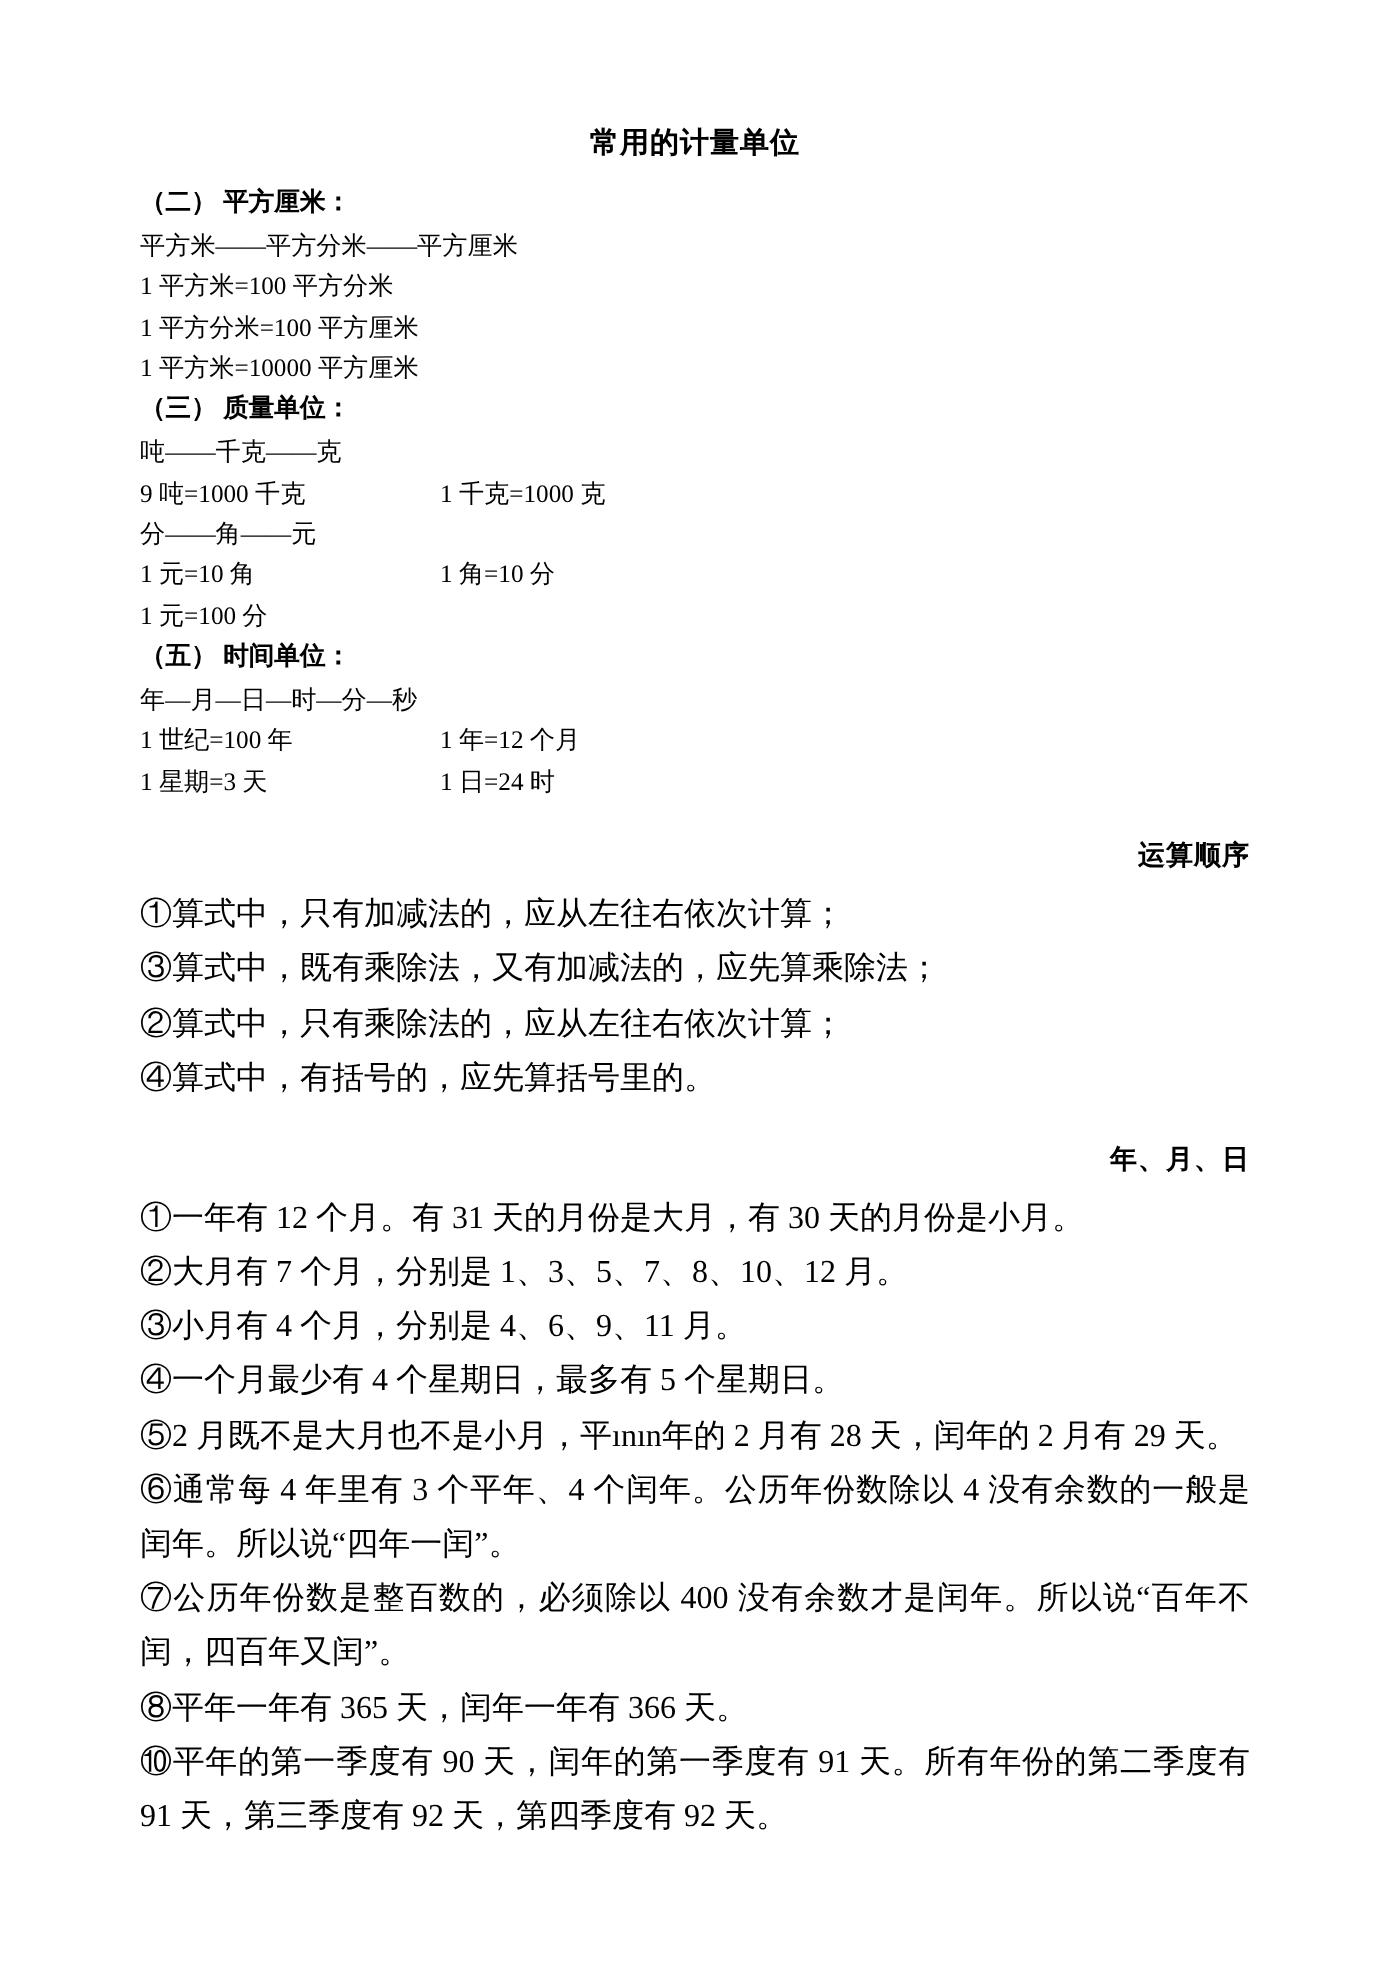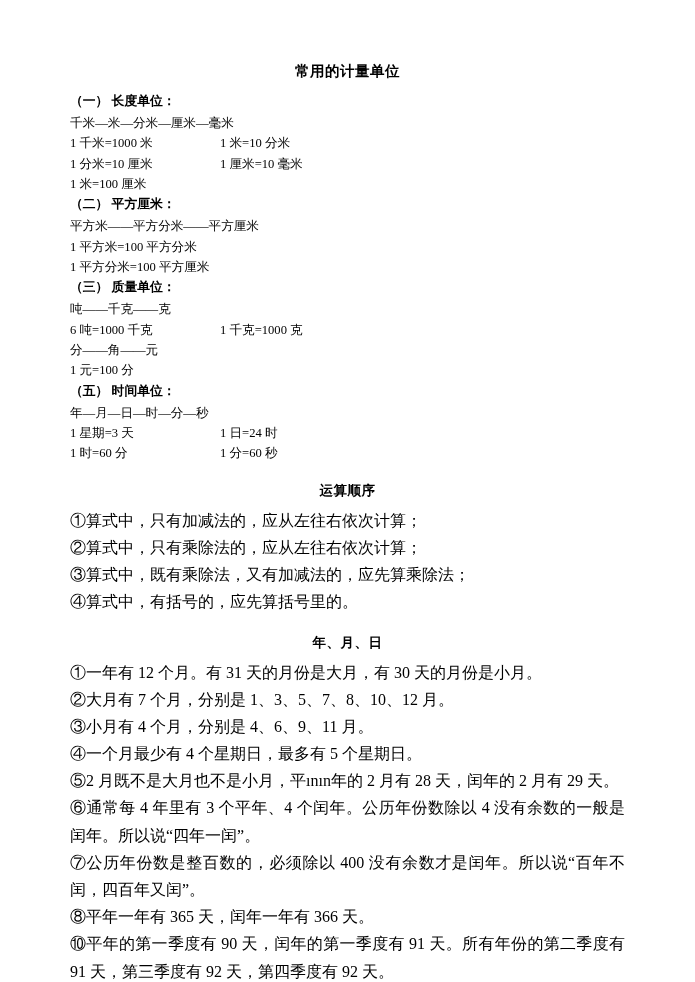--- a/index.html
+++ b/index.html
@@ -24,21 +24,21 @@
   h1.doc-title {
     font-size: 14.5px;
     font-weight: bold;
     text-align: center;
     margin: 0 0 11px 0;
     letter-spacing: 0.5px;
   }
   h2.section-title {
     font-size: 13.5px;
     font-weight: bold;
-    text-align: center;
+    text-align: right;
     margin: 18px 0 7px 0;
     letter-spacing: 0.5px;
   }
   .unit-head {
     font-size: 12.8px;
     font-weight: bold;
     margin: 1px 0 1px 0;
     line-height: 1.55;
   }
   .line {
@@ -69,57 +69,52 @@
     margin-bottom: 0;
   }
 </style>
 </head>
 <body>
 
 <div class="page">
 
   <h1 class="doc-title">常用的计量单位</h1>
 
-  <div class="block">
-    <div class="unit-head">（一） 长度单位：</div>
-    <div class="chain">千米—米—分米—厘米—毫米</div>
-    <div class="line"><span class="c1">1 千米=1000 米</span><span class="c2">1 米=10 分米</span></div>
-    <div class="line"><span class="c1">1 分米=10 厘米</span><span class="c2">1 厘米=10 毫米</span></div>
-    <div class="line"><span class="c1">1 米=100 厘米</span><span class="c2"></span></div>
-  </div>
 
   <div class="block">
     <div class="unit-head">（二） 平方厘米：</div>
     <div class="chain">平方米——平方分米——平方厘米</div>
     <div class="line"><span class="c1">1 平方米=100 平方分米</span><span class="c2"></span></div>
     <div class="line"><span class="c1">1 平方分米=100 平方厘米</span><span class="c2"></span></div>
+    <div class="line"><span class="c1">1 平方米=10000 平方厘米</span><span class="c2"></span></div>
   </div>
 
   <div class="block">
     <div class="unit-head">（三） 质量单位：</div>
     <div class="chain">吨——千克——克</div>
-    <div class="line"><span class="c1">6 吨=1000 千克</span><span class="c2">1 千克=1000 克</span></div>
+    <div class="line"><span class="c1">9 吨=1000 千克</span><span class="c2">1 千克=1000 克</span></div>
   </div>
 
   <div class="block">
     <div class="chain">分——角——元</div>
+    <div class="line"><span class="c1">1 元=10 角</span><span class="c2">1 角=10 分</span></div>
     <div class="line"><span class="c1">1 元=100 分</span><span class="c2"></span></div>
   </div>
 
   <div class="block">
     <div class="unit-head">（五） 时间单位：</div>
     <div class="chain">年—月—日—时—分—秒</div>
+    <div class="line"><span class="c1">1 世纪=100 年</span><span class="c2">1 年=12 个月</span></div>
     <div class="line"><span class="c1">1 星期=3 天</span><span class="c2">1 日=24 时</span></div>
-    <div class="line"><span class="c1">1 时=60 分</span><span class="c2">1 分=60 秒</span></div>
   </div>
 
   <h2 class="section-title">运算顺序</h2>
   <div class="para">①算式中，只有加减法的，应从左往右依次计算；</div>
+  <div class="para">③算式中，既有乘除法，又有加减法的，应先算乘除法；</div>
   <div class="para">②算式中，只有乘除法的，应从左往右依次计算；</div>
-  <div class="para">③算式中，既有乘除法，又有加减法的，应先算乘除法；</div>
   <div class="para">④算式中，有括号的，应先算括号里的。</div>
 
   <h2 class="section-title">年、月、日</h2>
   <div class="para">①一年有 12 个月。有 31 天的月份是大月，有 30 天的月份是小月。</div>
   <div class="para">②大月有 7 个月，分别是 1、3、5、7、8、10、12 月。</div>
   <div class="para">③小月有 4 个月，分别是 4、6、9、11 月。</div>
   <div class="para">④一个月最少有 4 个星期日，最多有 5 个星期日。</div>
   <div class="para">⑤2 月既不是大月也不是小月，平ının年的 2 月有 28 天，闰年的 2 月有 29 天。</div>
   <div class="para">⑥通常每 4 年里有 3 个平年、4 个闰年。公历年份数除以 4 没有余数的一般是闰年。所以说“四年一闰”。</div>
   <div class="para">⑦公历年份数是整百数的，必须除以 400 没有余数才是闰年。所以说“百年不闰，四百年又闰”。</div>

